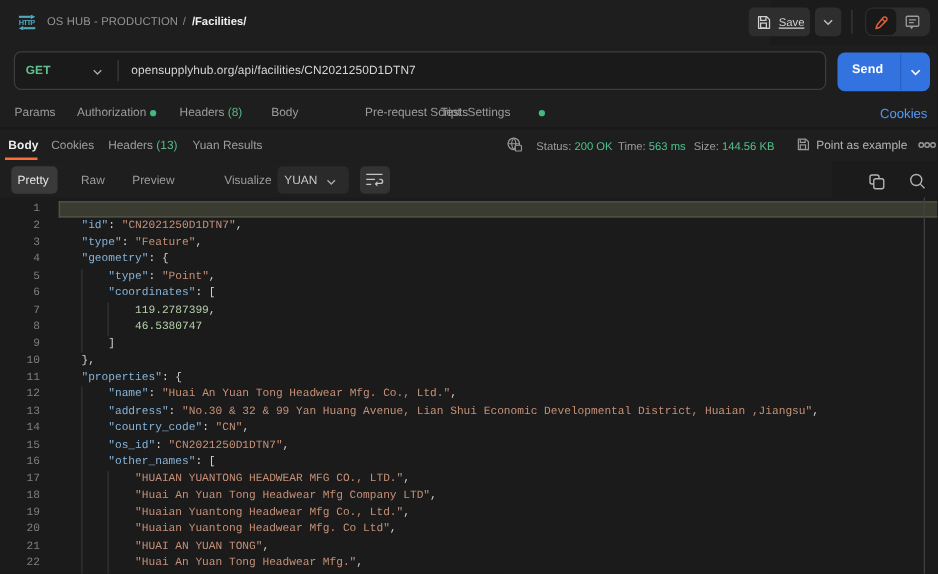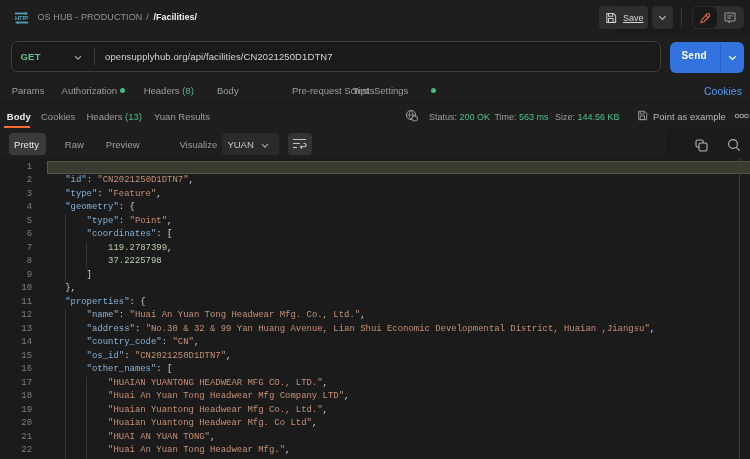--- a/index.html
+++ b/index.html
@@ -178,21 +178,21 @@
 21
 22</pre>
 
     <pre class="abs" id="src" style="left:43.7px;top:2.8px;font-family:'Liberation Mono',monospace;font-size:8.95px;line-height:13.5px;color:#d4d4d4;"><span> </span>
     <span class="k">"id"</span>: <span class="s">"CN2021250D1DTN7"</span>,
     <span class="k">"type"</span>: <span class="s">"Feature"</span>,
     <span class="k">"geometry"</span>: {
         <span class="k">"type"</span>: <span class="s">"Point"</span>,
         <span class="k">"coordinates"</span>: [
             <span class="n">119.2787399</span>,
-            <span class="n">37.2225798</span>
+            <span class="n">46.5380747</span>
         ]
     },
     <span class="k">"properties"</span>: {
         <span class="k">"name"</span>: <span class="s">"Huai An Yuan Tong Headwear Mfg. Co., Ltd."</span>,
         <span class="k">"address"</span>: <span class="s">"No.30 &amp; 32 &amp; 99 Yan Huang Avenue, Lian Shui Economic Developmental District, Huaian ,Jiangsu"</span>,
         <span class="k">"country_code"</span>: <span class="s">"CN"</span>,
         <span class="k">"os_id"</span>: <span class="s">"CN2021250D1DTN7"</span>,
         <span class="k">"other_names"</span>: [
             <span class="s">"HUAIAN YUANTONG HEADWEAR MFG CO., LTD."</span>,
             <span class="s">"Huai An Yuan Tong Headwear Mfg Company LTD"</span>,

